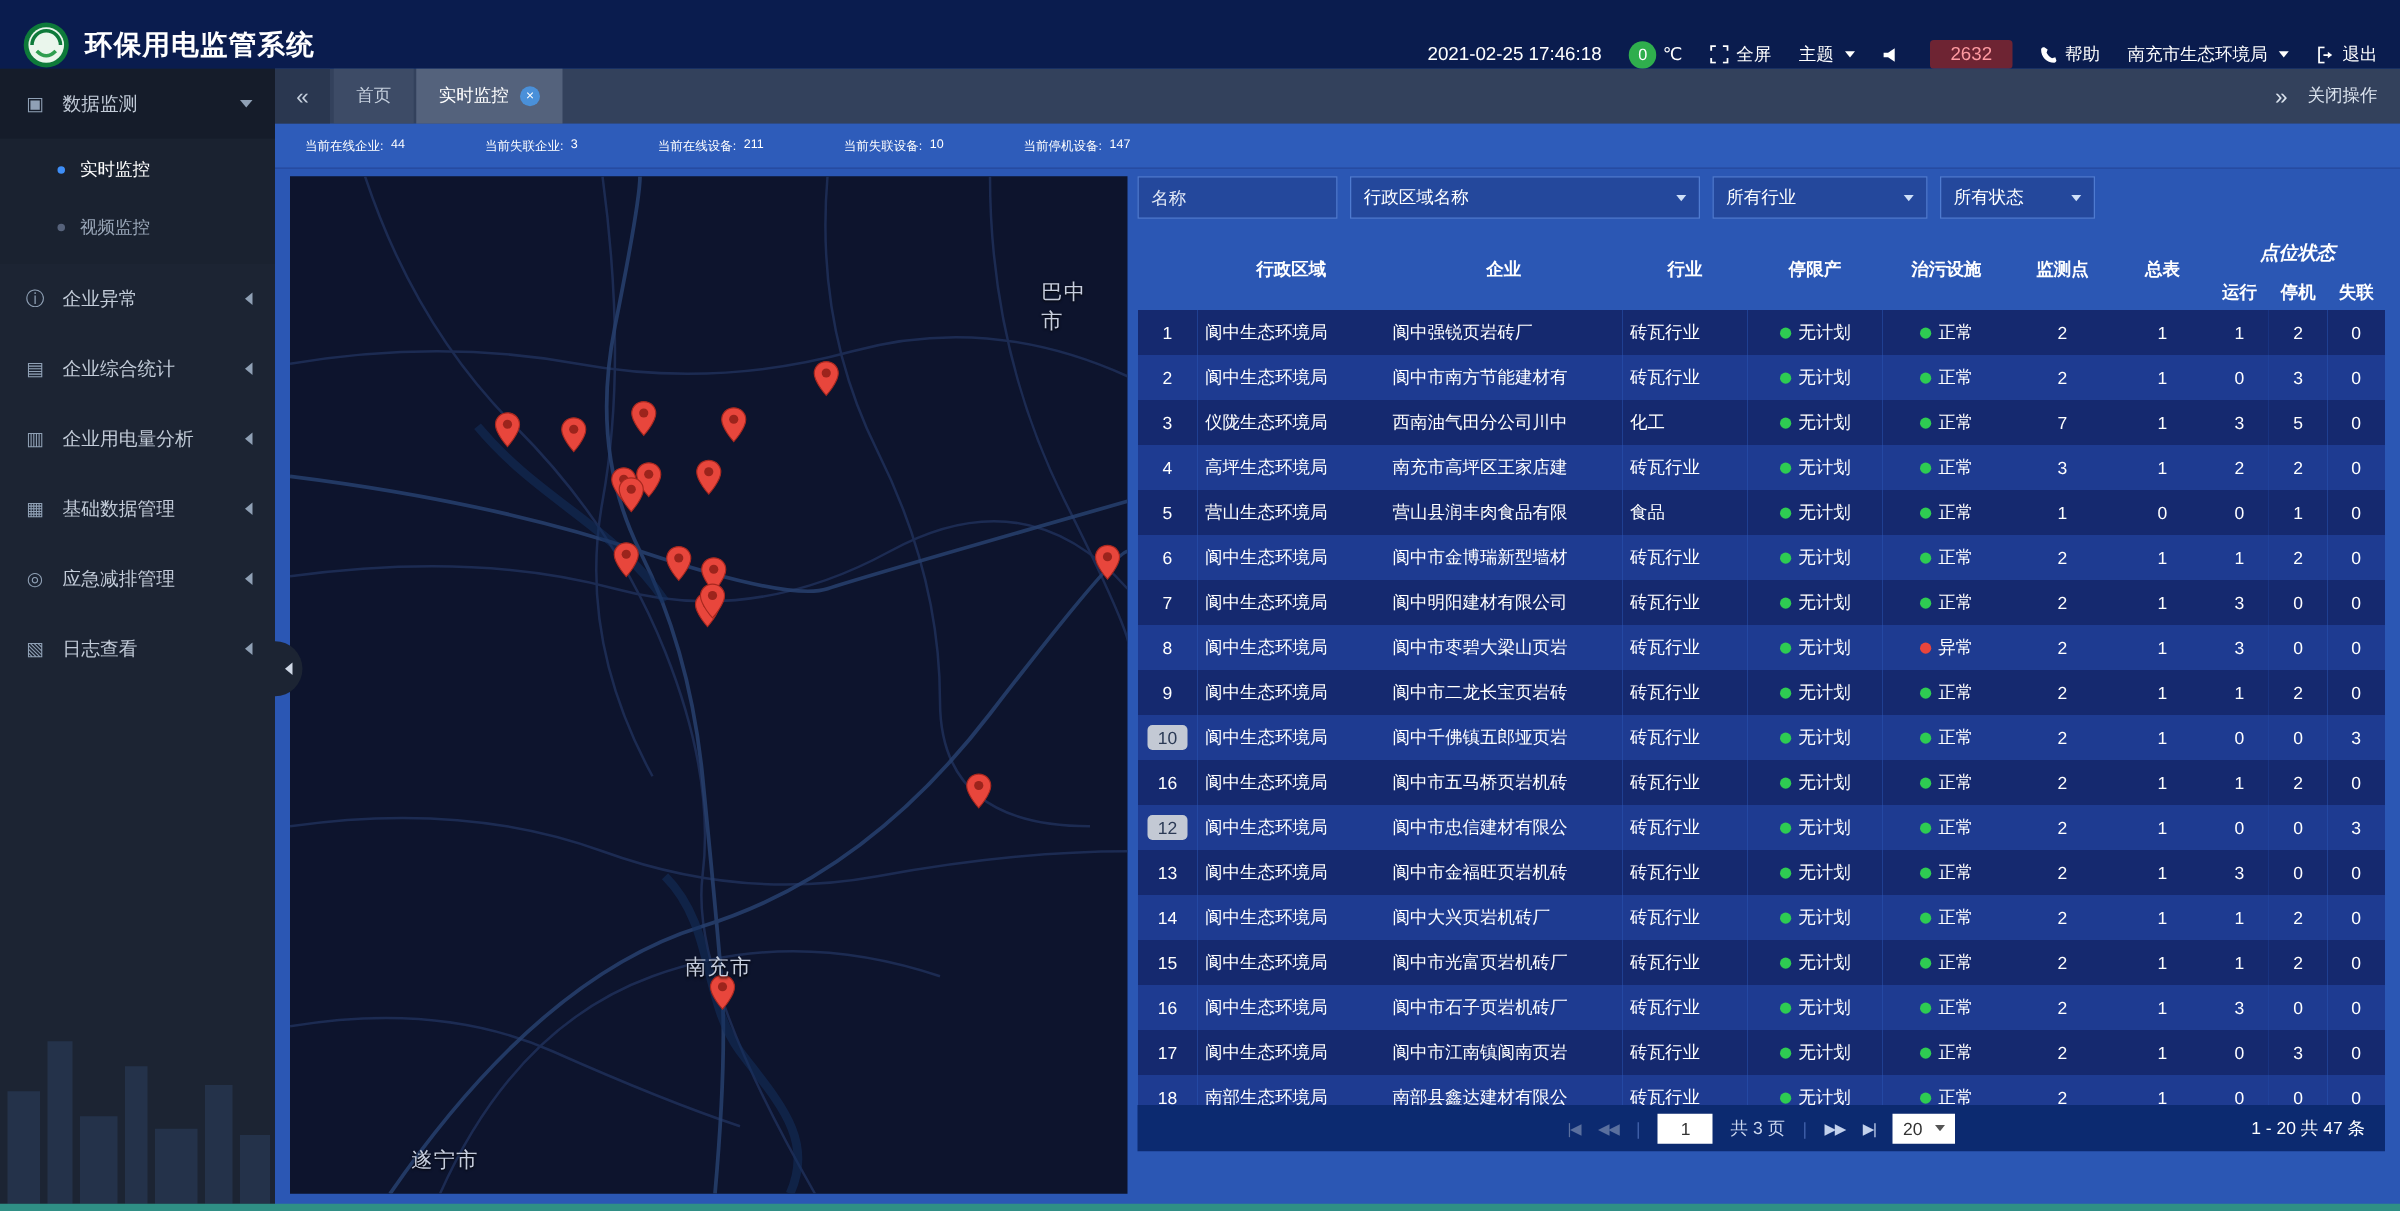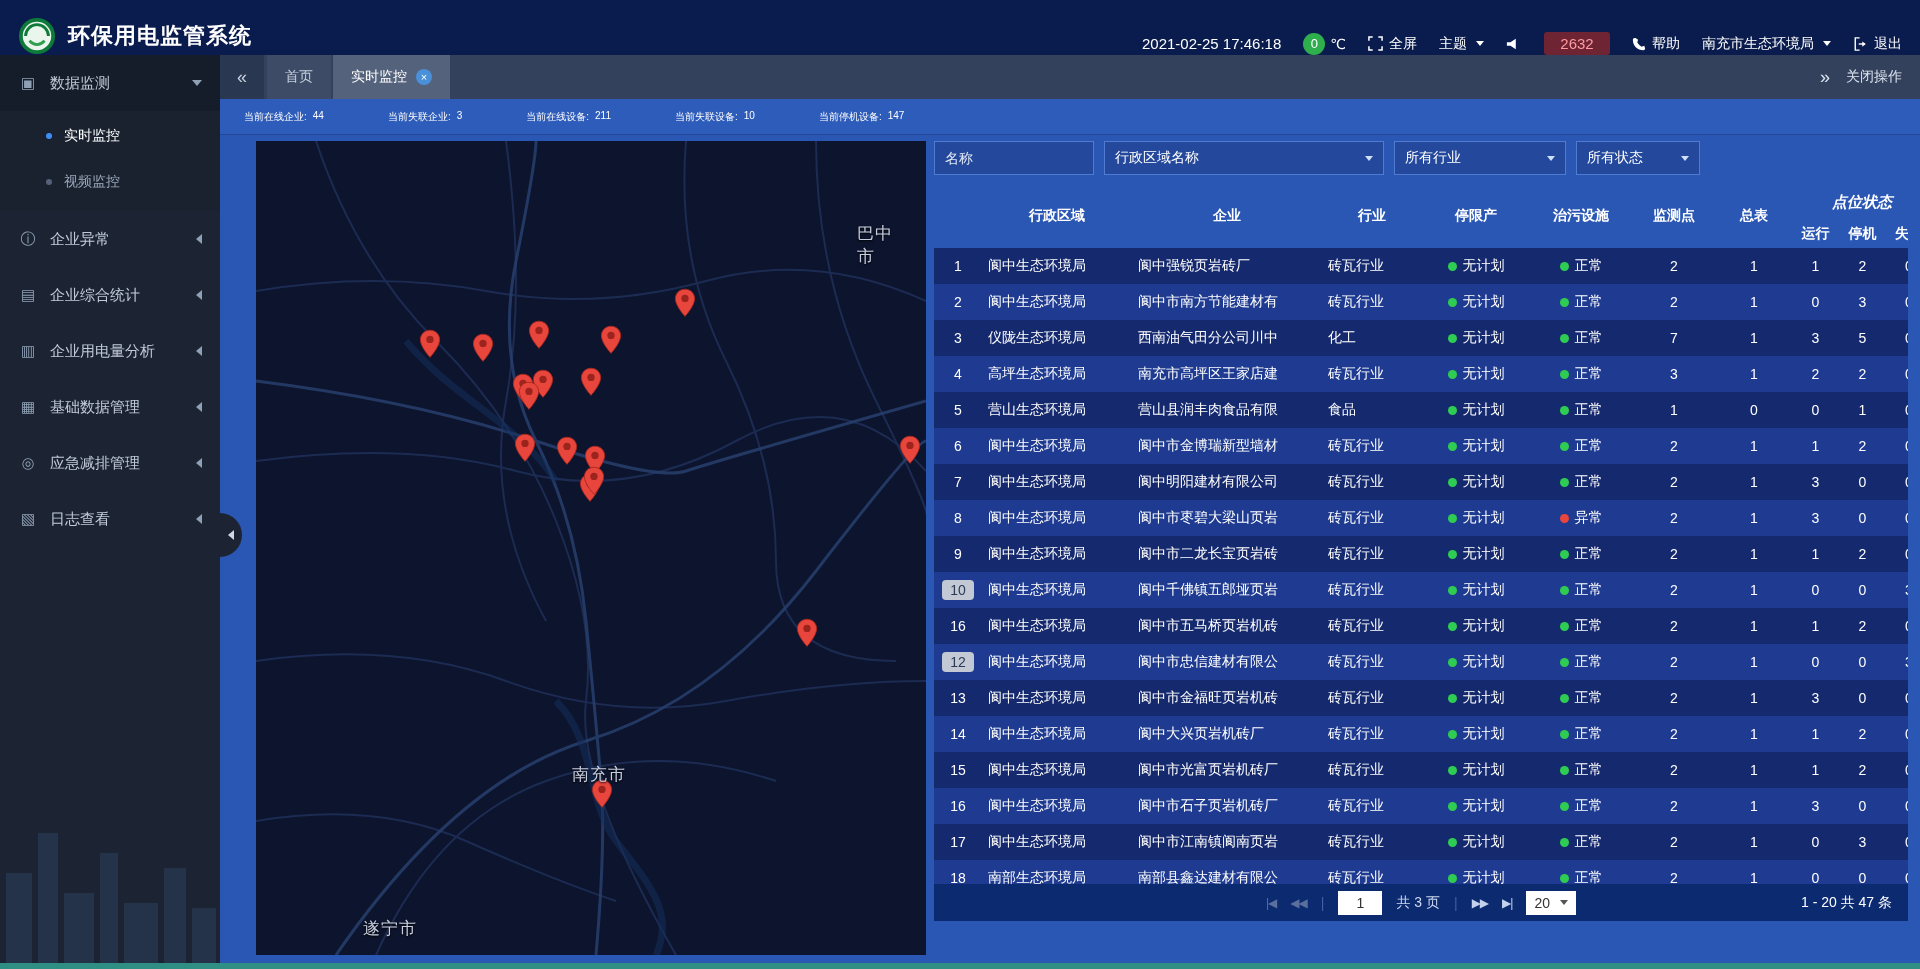--- a/index.html
+++ b/index.html
@@ -50,21 +50,21 @@
   .tab-close{width:16px;height:16px;border-radius:50%;background:#4a90d9;color:#fff;font-size:11px;line-height:16px;text-align:center;}
   .tab-right{margin-left:auto;display:flex;align-items:center;gap:16px;padding-right:18px;color:#dbe3ee;font-size:14px;}
   .tab-nav-r{font-size:18px;cursor:pointer;}
 
   
   .statsbar{flex:0 0 36px;display:flex;align-items:center;gap:64px;padding:0 24px;color:#fff;font-size:10px;background:#2e5cba;border-bottom:1px solid #24479a;}
   .stat-item{display:flex;gap:6px;}
 
   
   .main{flex:1;display:flex;gap:8px;padding:6px 12px 0;min-height:0;}
-  .map{flex:0 0 670px;width:670px;height:814px;background:#0d142d;position:relative;overflow:hidden;margin-left:24px;}
+  .map{flex:0 0 670px;width:670px;height:814px;background:#0d142d;position:relative;overflow:hidden;}
   .map-city{position:absolute;color:#c7cede;font-size:17px;letter-spacing:1px;transform:translate(-50%,-50%);text-shadow:0 1px 2px #000;}
   .map-pin{position:absolute;width:22px;height:30px;}
 
   .collapse-handle{position:absolute;left:0;top:458px;width:22px;height:44px;background:#1c2433;color:#cfd8e6;border-radius:0 22px 22px 0;display:flex;align-items:center;justify-content:center;z-index:6;cursor:pointer;}
   .collapse-handle .chev-left{border-right-color:#cfd8e6;}
 
   
   .panel{flex:1;min-width:0;height:814px;display:flex;flex-direction:column;}
   .filters{flex:0 0 34px;display:flex;gap:10px;margin-bottom:9px;}
   .f-input{width:160px;height:34px;background:#24489c;border:1px solid #4f7bd0;color:#84cc16;padding:0 10px;font-size:14px;outline:none;}
@@ -354,21 +354,21 @@
                   <circle cx="12" cy="11" r="4" fill="#9c241c"></circle>
                 </svg></div>
               <div class="map-pin" style="left: 335px; top: 638px;"><svg width="22" height="30" viewBox="0 0 24 32">
                   <path d="M12 1C6 1 1.5 5.6 1.5 11.3c0 7.8 10.5 19.2 10.5 19.2s10.5-11.4 10.5-19.2C22.5 5.6 18 1 12 1z" fill="#e8463c" stroke="#a8281f" stroke-width="1"></path>
                   <circle cx="12" cy="11" r="4" fill="#9c241c"></circle>
                 </svg></div>
             </div>
           <div style="position:absolute;left:0;top:0;width:670px;height:814px;">
               <span class="map-city" style="left: 624px; top: 104px;">巴中市</span>
               <span class="map-city" style="left: 343px; top: 633px;">南充市</span>
-              <span class="map-city" style="left: 134px; top: 787px;">遂宁市</span>
+              <span class="map-city" style="left: 124px; top: 787px;">遂宁市</span>
             </div>
         </div>
 
         <div class="panel">
 
           <div class="filters">
             <input class="f-input" placeholder="名称" style="">
             <div class="f-select f-region">
               <span>行政区域名称</span>
                 <span class="caret"></span>

